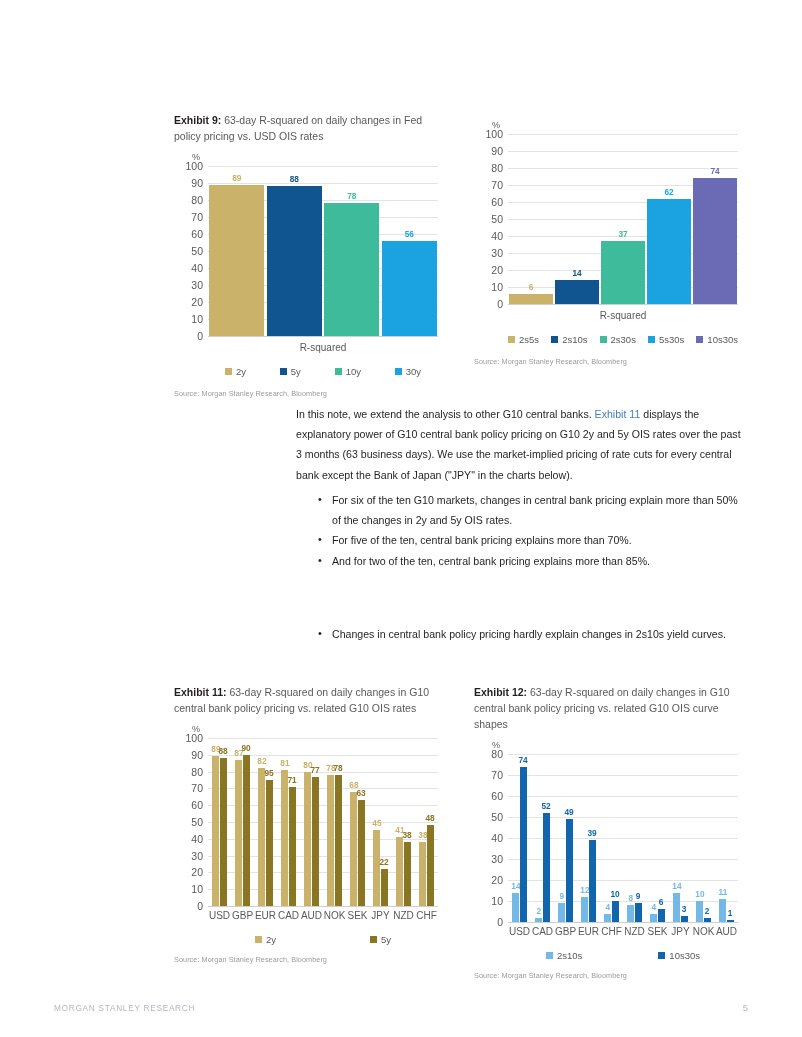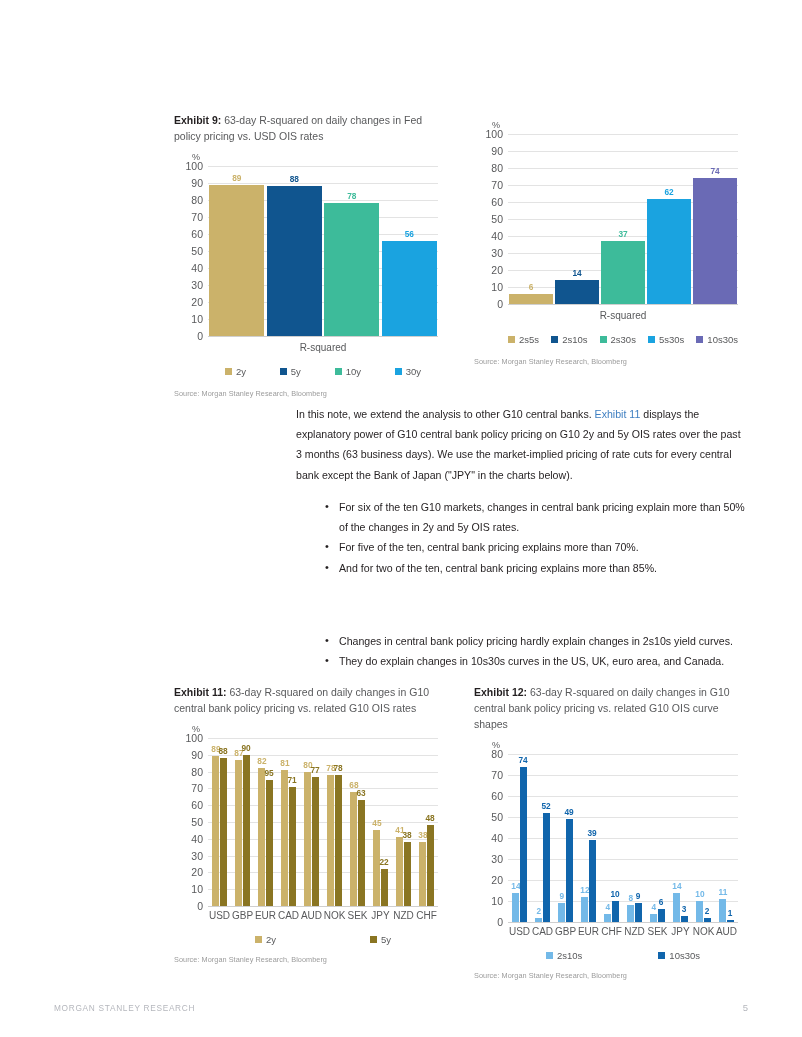--- a/index.html
+++ b/index.html
@@ -62,21 +62,21 @@
   .lg-swatch { width:7px; height:7px; margin-right:4px; }
   .lg-text { font-size:9.5px; color:#58595b; }
 
   
   .body-copy {
     position:absolute; left:296px; width:452px;
     font-size:10.6px; line-height:20.2px; color:#231f20;
   }
   .body-copy p { margin-bottom:0; }
   .lnk { color:#3f7fc1; }
-  ul.bullets { list-style:none; margin:7px; padding:0; }
+  ul.bullets { list-style:none; margin:0; padding:0; }
   ul.bullets li {
     position:relative; padding-left:36px; margin-bottom:0;
     font-size:10.6px; line-height:20.2px; color:#231f20;
   }
   ul.bullets li:before {
     content:"•"; position:absolute; left:22px; top:-1px;
     font-size:11px; color:#231f20;
   }
   .footer-left {
     position:absolute; left:54px; top:1003px;
@@ -223,21 +223,20 @@
 
   <ul class="bullets body-copy" style="top:490px; list-style:none;">
     <li>For six of the ten G10 markets, changes in central bank pricing explain more than 50% of the changes in 2y and 5y OIS rates.</li>
     <li>For five of the ten, central bank pricing explains more than 70%.</li>
     <li>And for two of the ten, central bank pricing explains more than 85%.</li>
   </ul>
 
 
   <ul class="bullets body-copy" style="top:624px;">
     <li>Changes in central bank policy pricing hardly explain changes in 2s10s yield curves.</li>
-    <li>They do explain changes in 10s30s curves in the US, UK, euro area, and Canada.</li>
   </ul>
 
   <div class="exhibit" style="left:174px; top:684px;">
     <div class="ex-title">
       <b>Exhibit 11:</b>
       <span>63-day R-squared on daily changes in G10 central bank policy pricing vs. related G10 OIS rates</span>
     </div>
     <div class="chartbox" id="chart-ex11" style="width:268px; height:222px; margin-top:8px;">
         <div class="pct-label" style="left: 18px; top: 0px;">%</div>
         <div class="ytick" style="left: 5px; top: 182px;">0</div>

